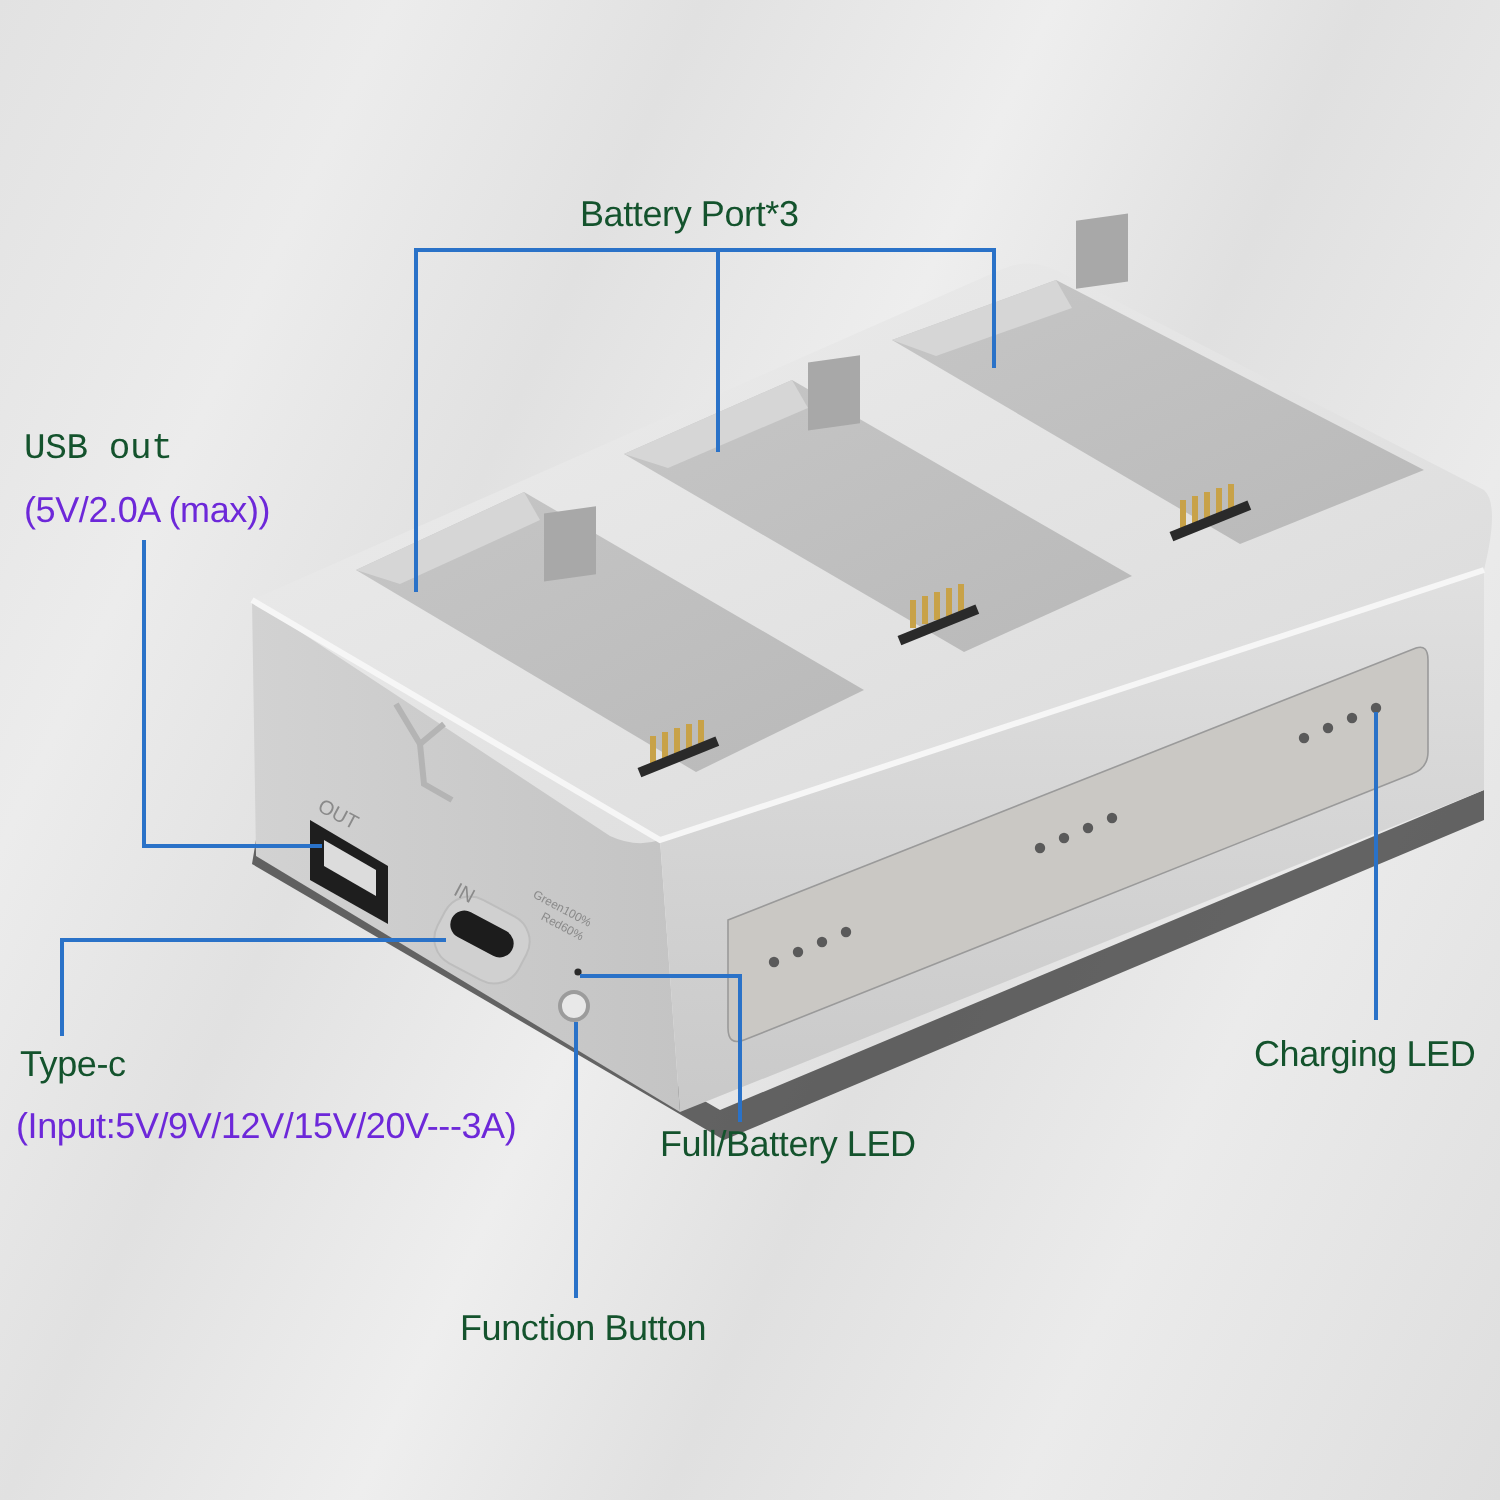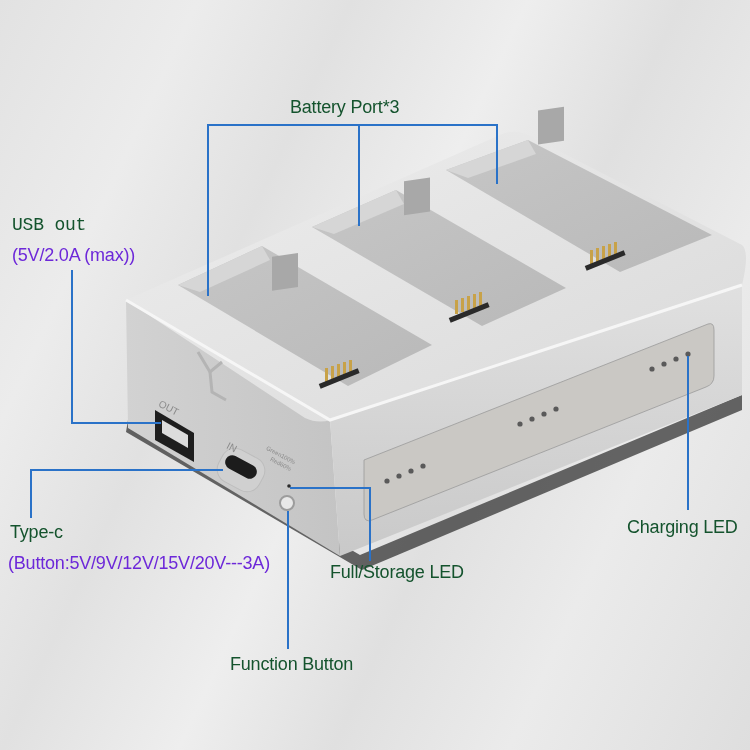--- a/index.html
+++ b/index.html
@@ -146,19 +146,19 @@
 <div class="line" style="left:287px;top:511px;width:2px;height:138px;"></div>
 
 <div class="line" style="left:687px;top:356px;width:2px;height:154px;"></div>
 
 <div class="label blue" style="left:290px;top:97px;">Battery Port*3</div>
 
 <div class="label blue" style="left:12px;top:215px;font-family:Liberation Mono, monospace;">USB out</div>
 <div class="label orange" style="left:12px;top:245px;">(5V/2.0A (max))</div>
 
 <div class="label blue" style="left:10px;top:522px;">Type-c</div>
-<div class="label orange" style="left:8px;top:553px;">(Button:5V/9V/12V/15V/20V---3A)</div>
+<div class="label orange" style="left:8px;top:553px;">(Input:5V/9V/12V/15V/20V---3A)</div>
 
-<div class="label blue" style="left:330px;top:562px;">Full/Storage LED</div>
+<div class="label blue" style="left:330px;top:562px;">Full/Battery LED</div>
 
 <div class="label blue" style="left:230px;top:654px;text-align:center;">Function Button</div>
 
 <div class="label blue" style="left:627px;top:517px;">Charging LED</div>
 
 </body></html>

